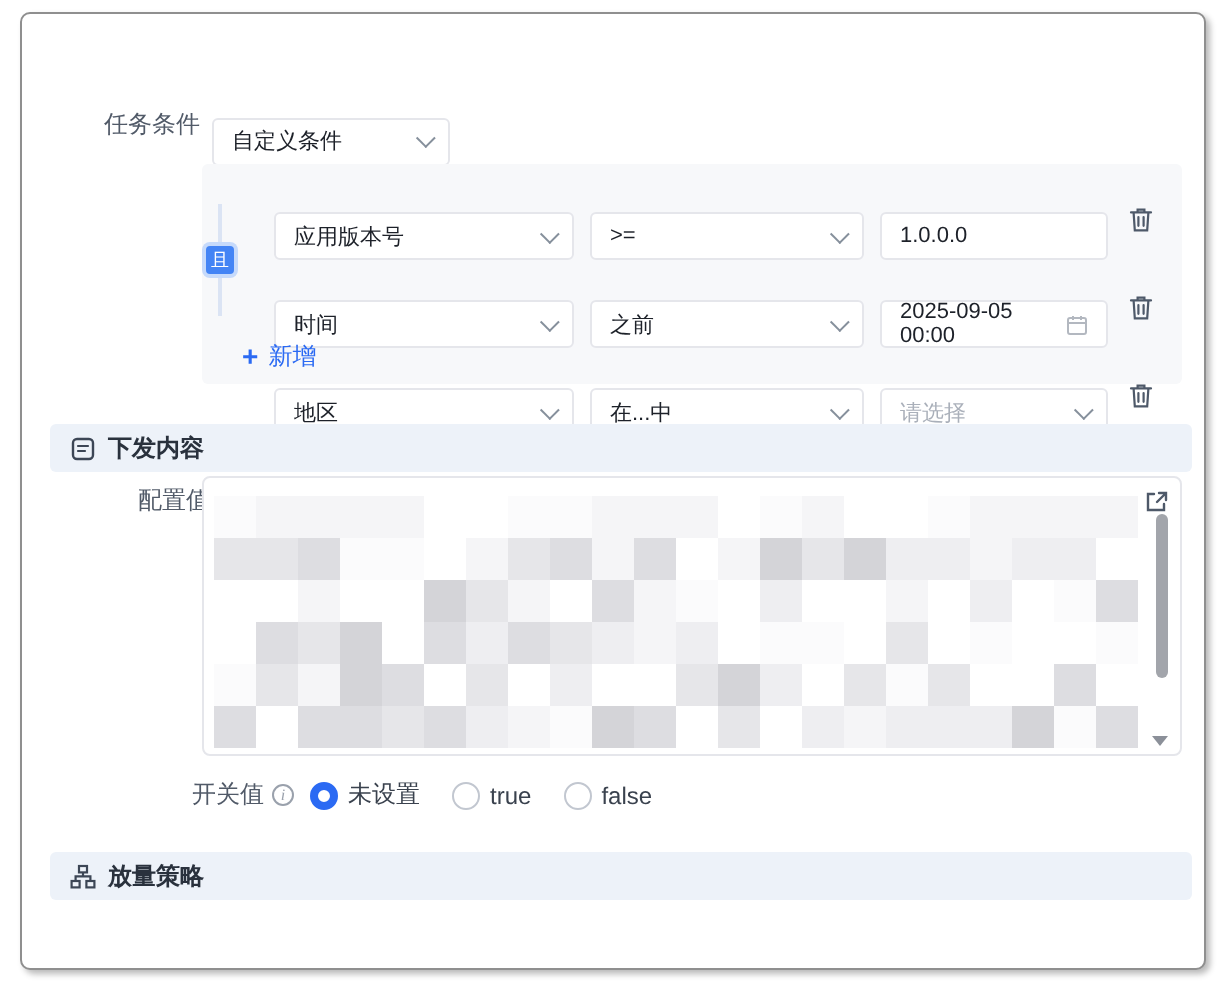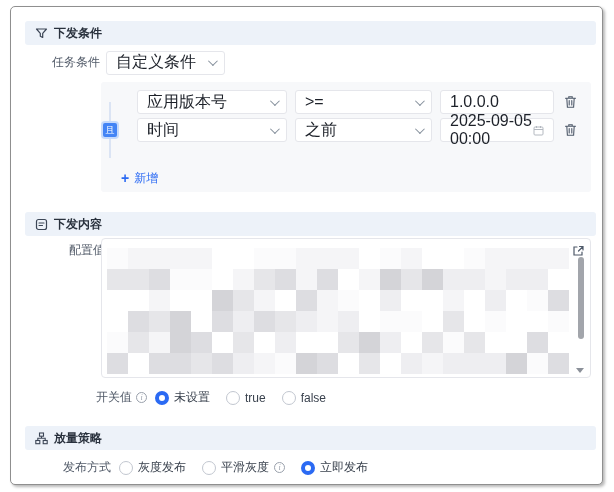--- a/index.html
+++ b/index.html
@@ -19,21 +19,21 @@
     gap:6px; padding:0 10px; font-weight:bold; font-size:12px; color:#29313d;
   }
   .sec-header svg { flex:0 0 auto; }
   .s1 { top:14px; } .s2 { top:205px; } .s3 { top:419px; }
 
   .task-row { position:absolute; left:41px; top:43px; height:25px; display:flex; align-items:center; gap:6px; }
   .form-label { color:#515a68; font-size:12px; white-space:nowrap; }
 
   .ctl {
     background:#fff; border:1px solid #e5e6eb; border-radius:3px; height:24px;
-    display:flex; align-items:center; padding:0 9px; font-size:16px; color:#1d2129;
+    display:flex; align-items:center; padding:0 9px; font-size:11px; color:#1d2129;margin-top:16px;
   }
   .ctl .caret { margin-left:auto; }
   .caret {
     width:7px; height:7px; border-right:1.4px solid #86909c; border-bottom:1.4px solid #86909c;
     transform:rotate(45deg) translateY(-2px); flex:0 0 auto;
   }
   .placeholder { color:#aab0ba; }
 
   .task-select { width:119px; }
 
@@ -77,26 +77,20 @@
   .radio-group { display:flex; align-items:center; gap:16px; }
   .radio-item { display:flex; align-items:center; gap:5px; cursor:pointer; color:#3a424e; }
   .radio { width:14px; height:14px; border-radius:50%; border:1px solid #c2c7d0; background:#fff; flex:0 0 auto; }
   .radio.sel { border:4px solid #2b6af3; }
 </style>
 </head>
 <body>
 
 <div class="win">
 
-  <div class="sec-header s1">
-    <svg width="13" height="13" viewBox="0 0 13 13">
-      <path d="M1.5 2h10L7.7 6.4v4.1L5.3 9.2V6.4L1.5 2z" fill="none" stroke="#3c4656" stroke-width="1.2" stroke-linejoin="round"></path>
-    </svg>
-    <span>下发条件</span>
-  </div>
 
   <div class="task-row">
     <span class="form-label">任务条件</span>
     <div class="ctl task-select">
       <span>自定义条件</span>
       <span class="caret"></span>
     </div>
   </div>
 
   <div class="cond-panel">
@@ -140,20 +134,39 @@
             <path d="M1 4.5h9M3.5 1v2M7.5 1v2" stroke="#9aa1ac" stroke-width="1" fill="none"></path>
           </svg>
         </div>
         <div class="trash-btn">
           <svg width="13" height="14" viewBox="0 0 13 14">
             <path d="M1.5 3.2h10M4.8 3.2V1.8h3.4v1.4M2.8 3.2l.6 9h6.2l.6-9M5.2 5.5v4.4M7.8 5.5v4.4" fill="none" stroke="#4e5969" stroke-width="1.1" stroke-linecap="round"></path>
           </svg>
         </div>
       </div>
 
+      <div class="cond-row">
+        <div class="ctl w-field">
+          <span>地区</span>
+          <span class="caret"></span>
+        </div>
+        <div class="ctl w-op">
+          <span>在...中</span>
+          <span class="caret"></span>
+        </div>
+        <div class="ctl w-val">
+          <span class="placeholder">请选择</span>
+          <span class="caret"></span>
+        </div>
+        <div class="trash-btn">
+          <svg width="13" height="14" viewBox="0 0 13 14">
+            <path d="M1.5 3.2h10M4.8 3.2V1.8h3.4v1.4M2.8 3.2l.6 9h6.2l.6-9M5.2 5.5v4.4M7.8 5.5v4.4" fill="none" stroke="#4e5969" stroke-width="1.1" stroke-linecap="round"></path>
+          </svg>
+        </div>
+      </div>
     </div>
 
     <div class="add-row">
       <span class="plus"></span>
       <span>新增</span>
     </div>
   </div>
 
   <div class="sec-header s2">
     <svg width="13" height="13" viewBox="0 0 13 13">
@@ -335,32 +348,14 @@
   <div class="sec-header s3">
     <svg width="13" height="13" viewBox="0 0 13 13">
       <rect x="4.5" y="1" width="4" height="3.2" fill="none" stroke="#3c4656" stroke-width="1.1"></rect>
       <rect x="0.8" y="8.5" width="4" height="3.2" fill="none" stroke="#3c4656" stroke-width="1.1"></rect>
       <rect x="8.2" y="8.5" width="4" height="3.2" fill="none" stroke="#3c4656" stroke-width="1.1"></rect>
       <path d="M6.5 4.2v2M2.8 8.5V6.2h7.4v2.3" fill="none" stroke="#3c4656" stroke-width="1.1"></path>
     </svg>
     <span>放量策略</span>
   </div>
 
-  <div class="radio-row publish-row">
-    <span class="form-label">发布方式</span>
-    <div class="radio-group">
-      <div class="radio-item">
-        <span class="radio"></span>
-        <span>灰度发布</span>
-      </div>
-      <div class="radio-item">
-        <span class="radio"></span>
-        <span>平滑灰度</span>
-        <span class="info"></span>
-      </div>
-      <div class="radio-item">
-        <span class="radio sel"></span>
-        <span>立即发布</span>
-      </div>
-    </div>
-  </div>
 
 </div>
 
 </body></html>

